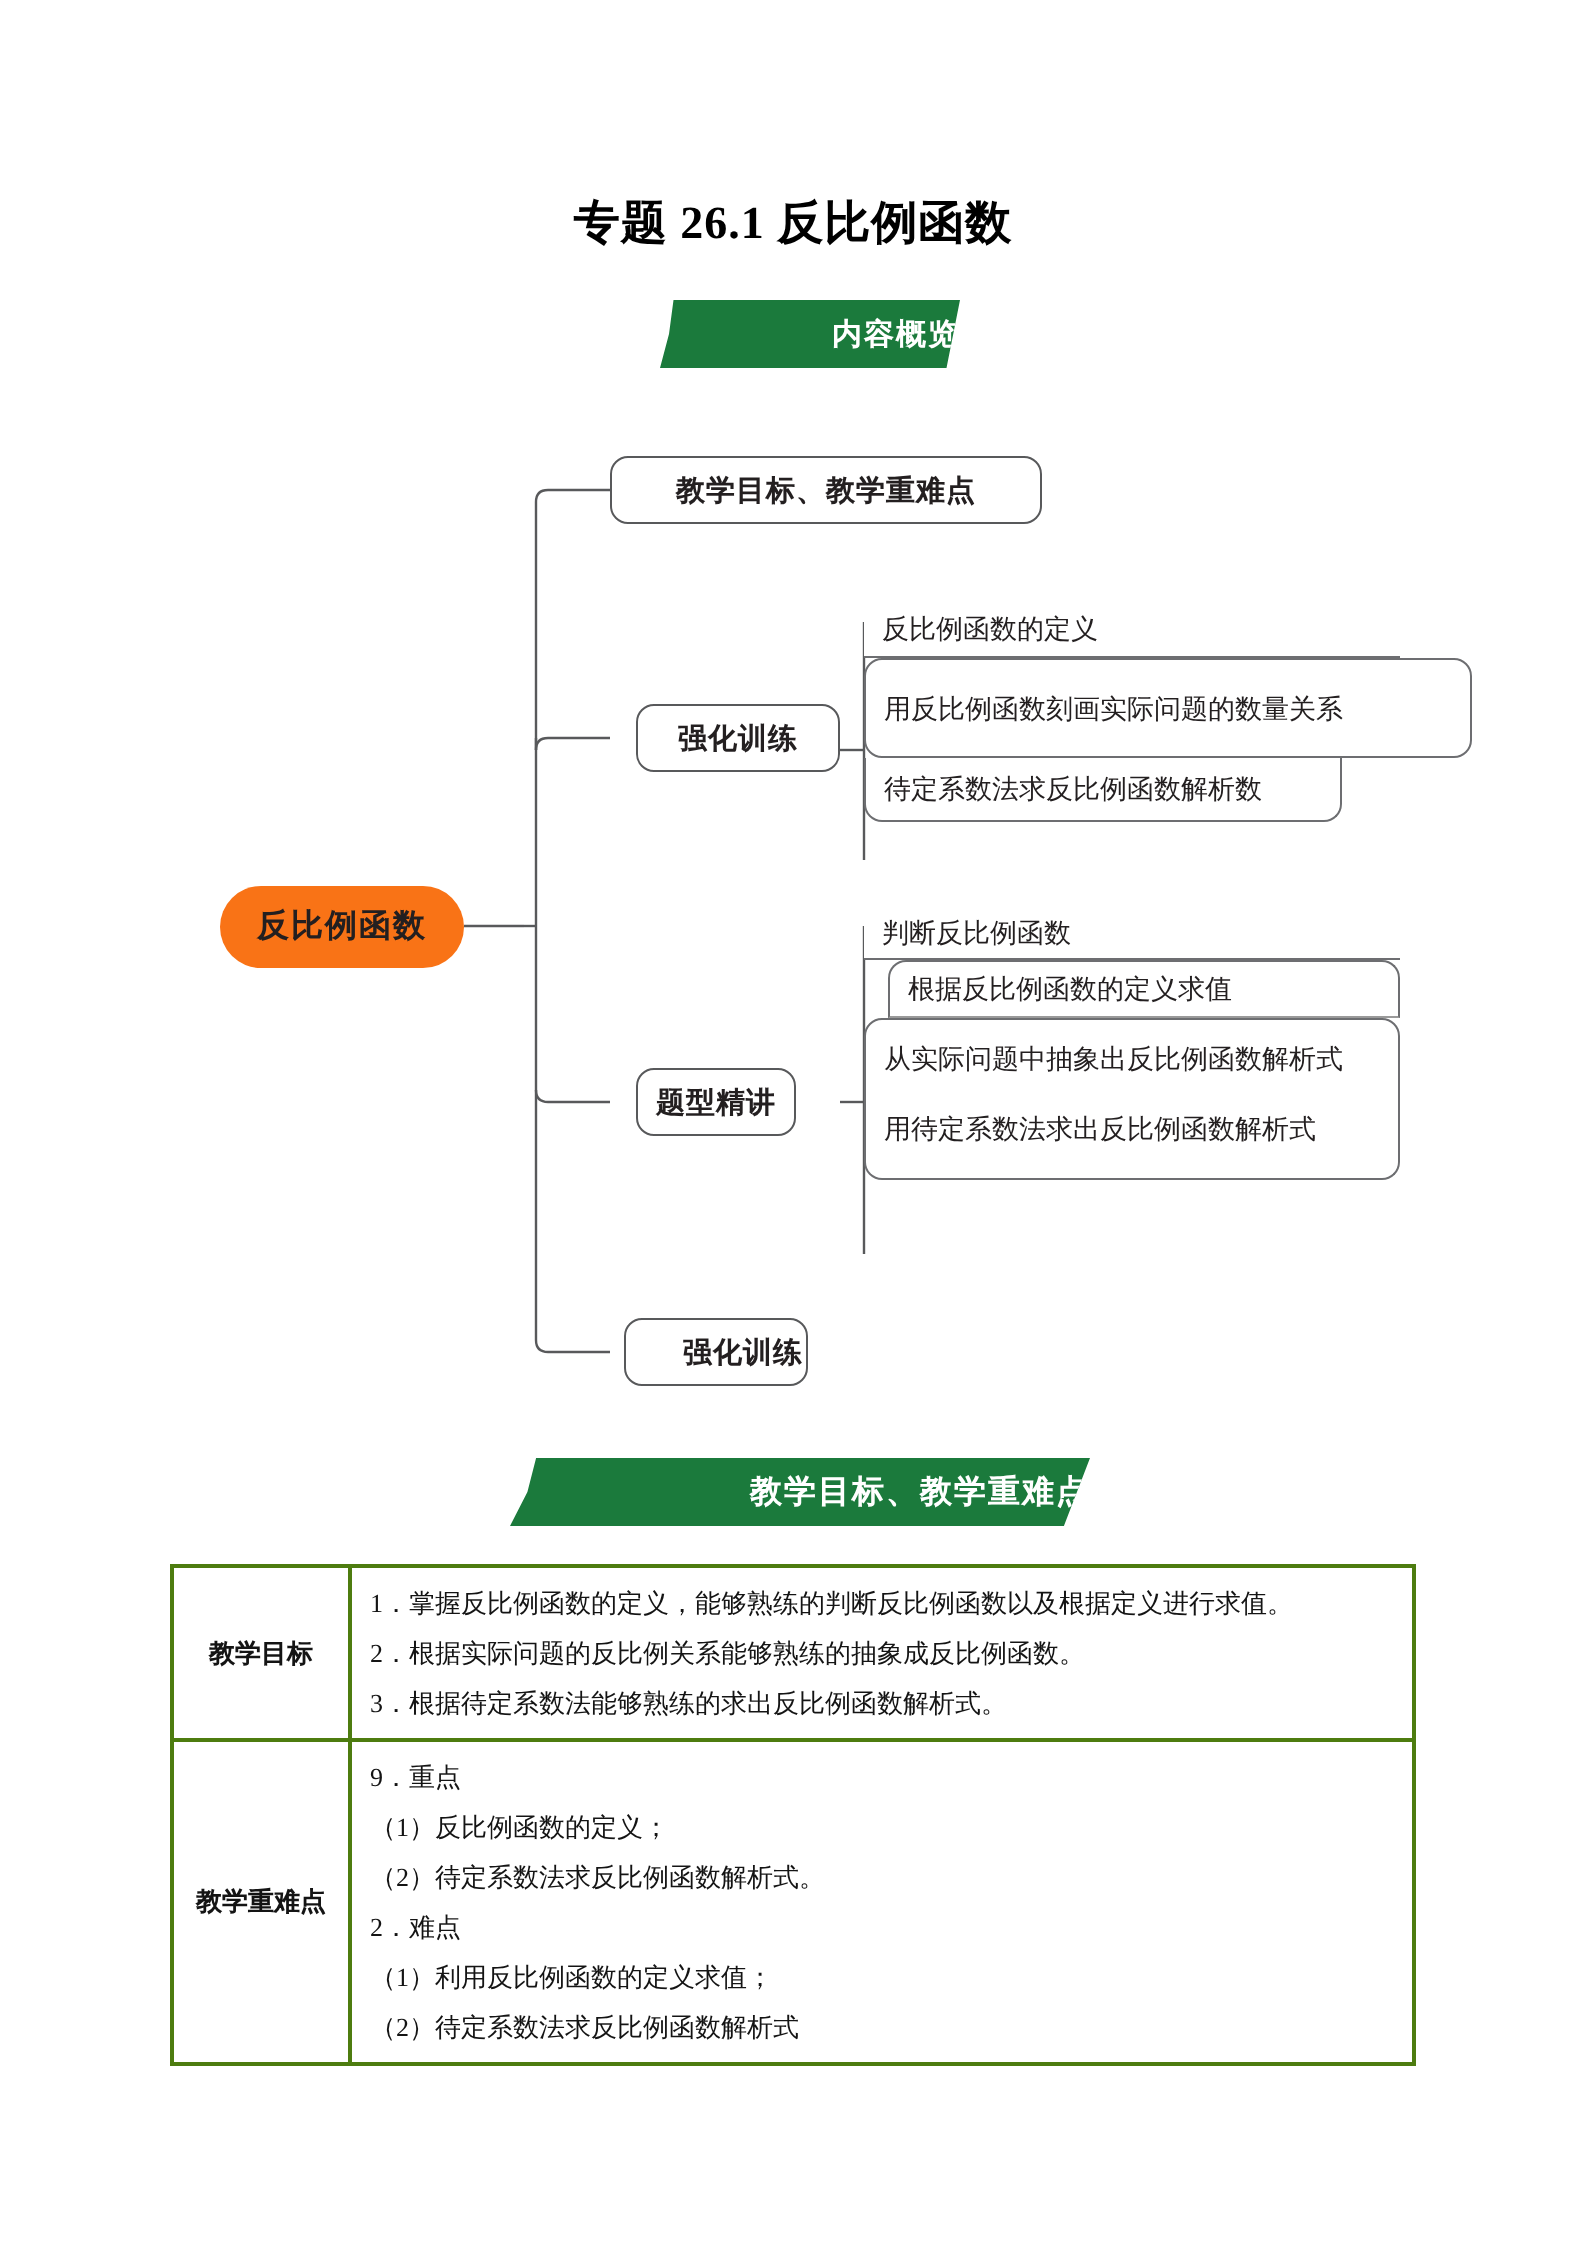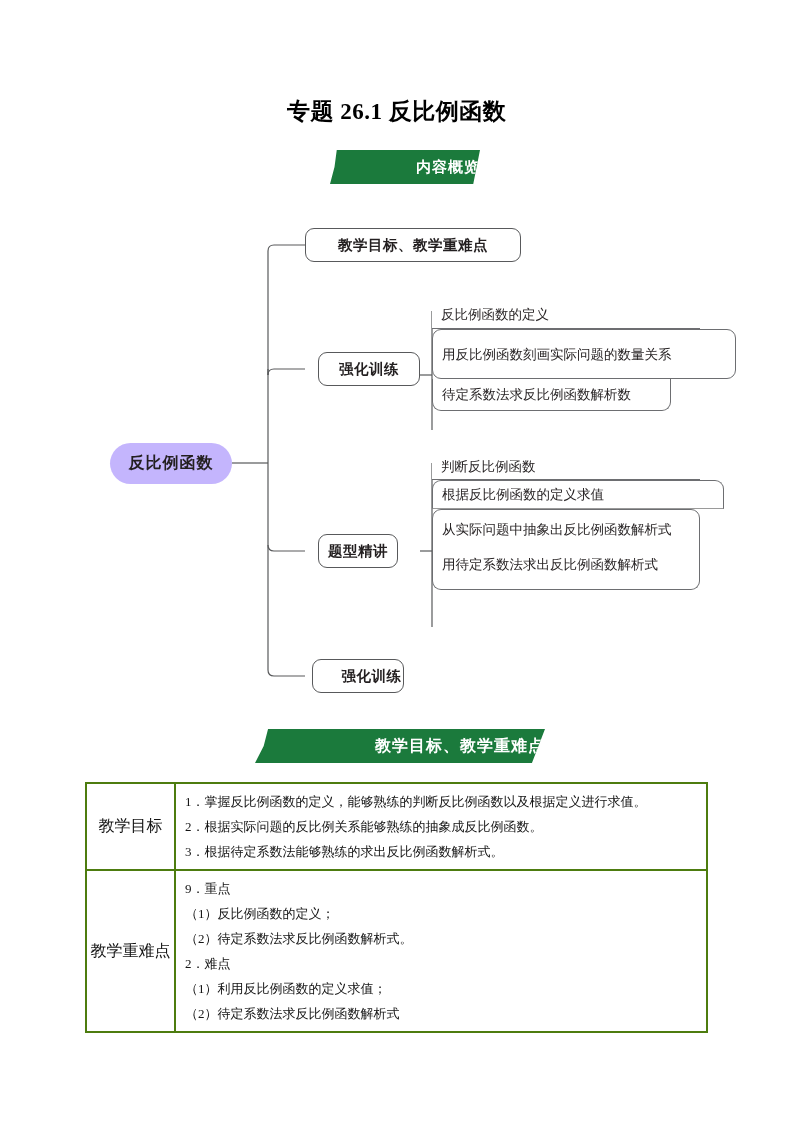--- a/index.html
+++ b/index.html
@@ -32,21 +32,21 @@
   #mindmap svg{position:absolute;left:0;top:0;}
 
   .node{
     position:absolute;box-sizing:border-box;
     display:flex;align-items:center;
     border:1px solid #58595b;border-radius:9px;background:#fff;
     font-weight:bold;color:#231f20;
   }
   .node.center{
     justify-content:center;
-    background:#c4b5fd;border:none;border-radius:22px;
+    background:#f97316;border:none;border-radius:22px;
     font-size:16px;letter-spacing:1px;color:#231f20;
   }
   .node.branch{justify-content:center;font-size:14.5px;letter-spacing:.5px;}
 
   .leaf{
     position:absolute;box-sizing:border-box;
     display:flex;align-items:center;
     border:1px solid #6d6e71;background:#fff;
     font-weight:normal;font-size:13.5px;line-height:19px;
     color:#231f20;padding:0 8px 0 9px;
@@ -59,21 +59,21 @@
 
   
   #objectives-table{
     position:absolute;left:85px;top:782px;width:623px;
     border-collapse:collapse;
     font-family:"Liberation Serif","DejaVu Serif",serif;
     font-size:13px;color:#141414;
   }
   #objectives-table td{border:2px solid #4d7c0f;vertical-align:middle;}
   #objectives-table td.rowhead{
-    width:85px;text-align:center;font-weight:normal;font-size:16px;
+    width:85px;text-align:center;font-weight:bold;font-size:13px;
   }
   #objectives-table td.cell{padding:5px 6px 5px 9px;}
   #objectives-table td.cell p{margin:0;padding:4px 0;line-height:17px;}
 </style>
 </head>
 <body>
 
 <div class="page">
 
   <div id="doc-title">专题 26.1  反比例函数</div>
@@ -127,21 +127,21 @@
       <span class="txt">待定系数法求反比例函数解析数</span>
     </div>
 
     <div class="node branch" style="left:318px;top:319px;width:80px;height:34px;">
       <span>题型精讲</span>
     </div>
 
     <div class="leaf plain" style="left:432px;top:238px;width:268px;height:27px;border-top:none;border-left:none;border-right:none;">
       <span class="txt">判断反比例函数</span>
     </div>
-    <div class="leaf top" style="left:432px;top:265px;width:292px;height:29px;">
+    <div class="leaf top" style="left:444px;top:265px;width:256px;height:29px;">
       <span class="txt">根据反比例函数的定义求值</span>
     </div>
     <div class="leaf mid" style="left:432px;top:294px;width:268px;height:41px;">
       <span class="txt">从实际问题中抽象出反比例函数解析式</span>
     </div>
     <div class="leaf bot" style="left:432px;top:325px;width:268px;height:50px;border-top:none;">
       <span class="txt">用待定系数法求出反比例函数解析式</span>
     </div>
 
     <div class="node branch" style="left:312px;top:444px;width:92px;height:34px;padding-left:27px;">

